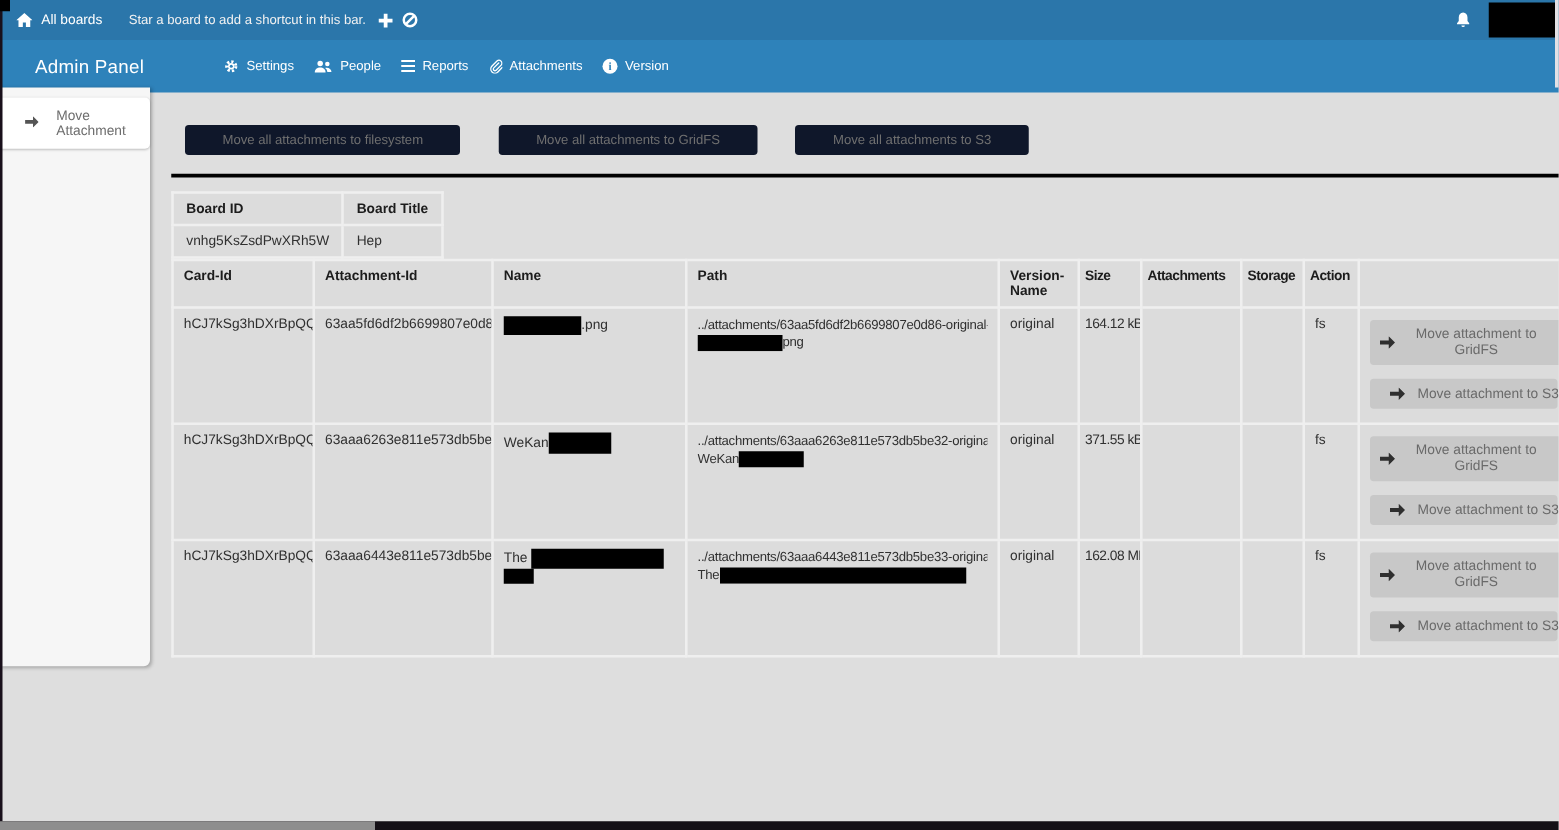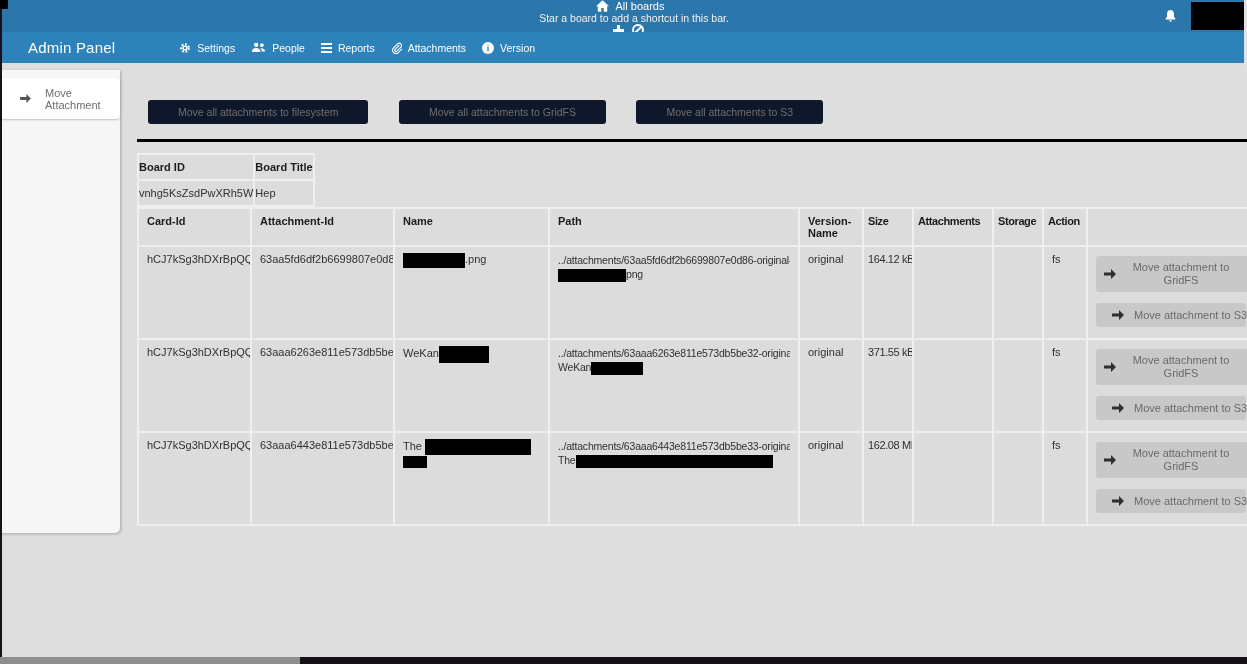--- a/index.html
+++ b/index.html
@@ -2,35 +2,35 @@
 <html><head>
 <meta charset="utf-8">
 <style>
   * { margin:0; padding:0; box-sizing:border-box; }
   html,body { width:1247px; height:664px; }
   body { font-family:"Liberation Sans", sans-serif; background:#dedede; }
   .page { position:relative; width:1247px; height:664px; overflow:hidden; background:#dedede; }
 
   
   .topbar { position:absolute; top:0; left:0; right:0; height:32px; background:#2b76aa;
-            display:flex; align-items:center; color:#fff;flex-direction:column; }
+            display:flex; align-items:center; color:#fff; }
   .tb-home { display:flex; align-items:center; gap:7px; margin-left:13px; font-size:11px; cursor:pointer; }
   .tb-hint { margin-left:21px; font-size:10.5px; color:#f2f2f2; }
   .tb-icons { display:flex; align-items:center; gap:8px; margin-left:10px; }
   .plus-icon { position:relative; width:11px; height:11px; display:inline-block; }
   .plus-icon::before { content:""; position:absolute; left:0; top:4px; width:11px; height:3px; background:#fff; }
   .plus-icon::after  { content:""; position:absolute; left:4px; top:0; width:3px; height:11px; background:#fff; }
   .ban-icon { position:relative; width:12px; height:12px; border:2px solid #fff; border-radius:50%; display:inline-block; }
   .ban-icon::before { content:""; position:absolute; left:3px; top:-1px; width:2px; height:10px; background:#fff; transform:rotate(45deg); }
   .tb-right { position:absolute; right:0; top:0; height:32px; display:flex; align-items:center; }
   .bell-wrap { margin-right:14px; cursor:pointer; display:flex; }
   .redacted-user { width:53px; height:28px; background:#000; margin-right:3px; cursor:pointer; }
 
   
-  .adminbar { position:absolute; top:32px; left:0; right:0; height:31px; background:#2e82ba;
+  .adminbar { position:absolute; top:32px; left:0; right:0; height:42px; background:#2e82ba;
               display:flex; align-items:center; color:#fff; }
   .admin-title { margin-left:28px; font-size:15px; letter-spacing:.2px; }
   .admin-menu { display:flex; align-items:center; margin-left:64px; gap:16px; }
   .menu-item { display:flex; align-items:center; gap:6px; font-size:10.5px; cursor:pointer; }
   .gear-icon svg, .people-icon svg, .clip-icon svg, .bell-icon svg, .home-icon svg { display:block; }
   .list-icon { width:11px; height:10px; background:repeating-linear-gradient(to bottom,#fff 0 2px,transparent 2px 4px); display:inline-block; }
   .info-icon { width:12px; height:12px; border-radius:50%; background:#fff; color:#2e82ba;
                font-size:9px; font-weight:bold; font-family:"Liberation Serif", serif;
                display:inline-flex; align-items:center; justify-content:center; }
 
@@ -48,21 +48,21 @@
          padding:6px 30px; border-radius:3px; margin-right:26px; border:none; cursor:pointer;
          font-family:"Liberation Sans", sans-serif;margin-top:16px; }
   .btn-row { margin-left:11px; }
   .divider { border:none; border-top:3px solid #000; margin:15px 0 11px 0; width:1110px; }
 
   table { border-collapse:collapse; }
   th, td { border:2px solid #efefef; background:#dcdcdc; text-align:left; vertical-align:top;
            font-size:11px; color:#303030; padding:6px 8px; }
   th { font-weight:bold; color:#1c1c1c; }
 
-  .board-table th, .board-table td { height:26px; padding:6px 0; white-space:nowrap; }
+  .board-table th, .board-table td { height:26px; padding:6px 10px; white-space:nowrap; }
   .board-buttons { margin:7px 0 9px 11px; }
   .board-buttons .btn { margin-right:20px; }
 
   .att-table { width:1110px; table-layout:fixed; }
   .att-table th { height:36px; }
   .att-table td { overflow:hidden; }
   .tight { letter-spacing:-.4px; padding-left:4px; padding-right:2px; white-space:nowrap; }
   .row-a td, .row-b td { height:88px; }
   .row-c td { height:91px; }
   .pathline { font-size:10.5px; letter-spacing:-.2px; white-space:nowrap; overflow:hidden; line-height:14px; }

